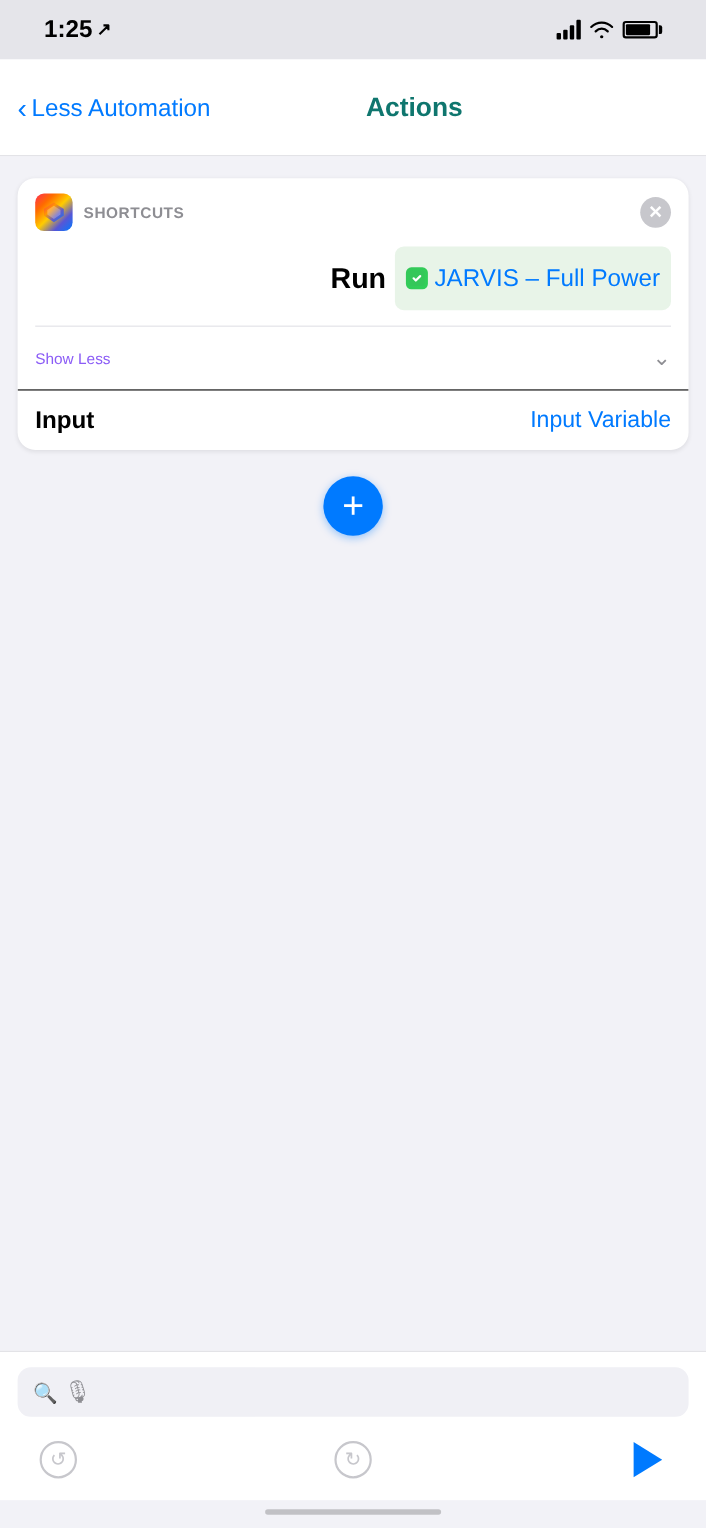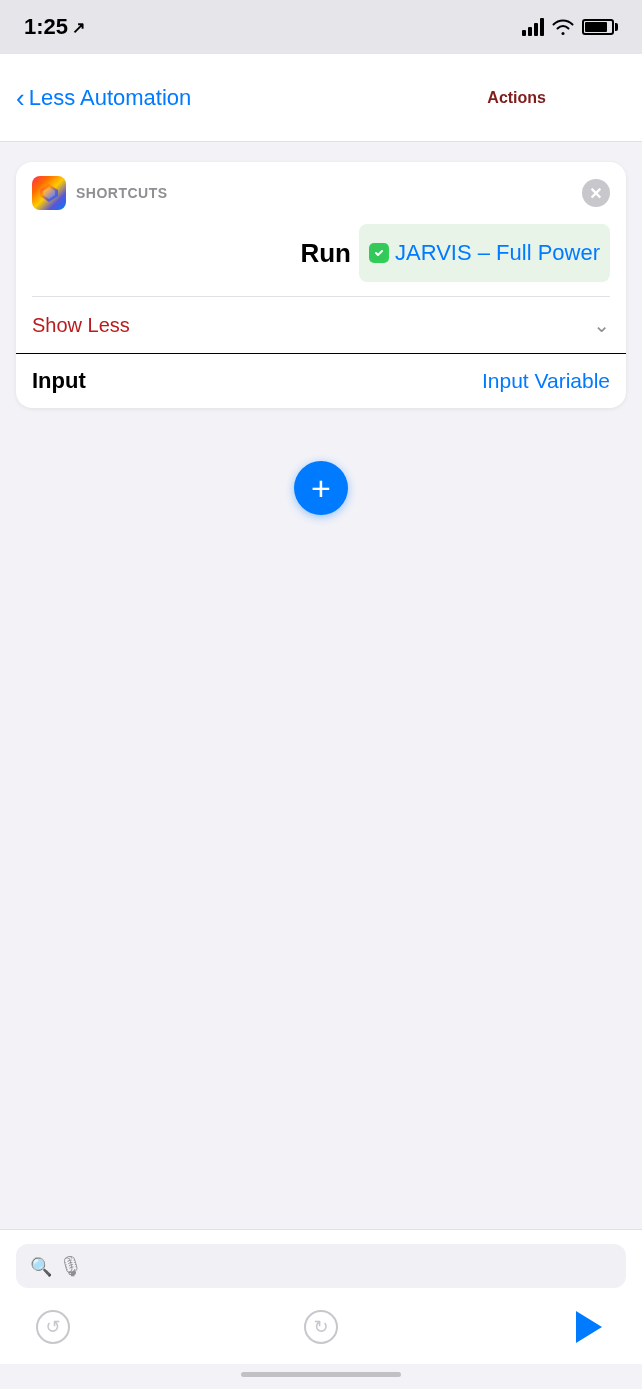--- a/index.html
+++ b/index.html
@@ -14,21 +14,21 @@
       flex-direction: column;
     }
 
     
     .status-bar {
       background: #e5e5ea;
       height: 54px;
       display: flex;
       align-items: center;
       justify-content: space-between;
-      padding: 0 24px;
+      padding: 0 40px;
     }
 
     .status-time {
       font-size: 22px;
       font-weight: 600;
       color: #000;
       display: flex;
       align-items: center;
       gap: 4px;
     }
@@ -113,36 +113,35 @@
       line-height: 1;
     }
 
     .nav-back-label {
       font-size: 22px;
       color: #007aff;
     }
 
     .nav-title {
       flex: 1;
-      text-align: right;
-      font-size: 16px;
+      text-align: center;
+      font-size: 24px;
       font-weight: 700;
-      color: #7f1d1d;
+      color: #0f766e;
       margin-right: 80px;
     }
 
     
     .main-content {
       flex: 1;
       padding: 20px 16px;
       background: #f2f2f7;
       display: flex;
       flex-direction: column;
       align-items: center;
-      gap: 29px;
     }
 
     
     .action-card {
       background: #fff;
       border-radius: 16px;
       width: 100%;
       overflow: hidden;
       box-shadow: 0 1px 4px rgba(0,0,0,0.08);
     }
@@ -251,22 +250,22 @@
     
     .show-less-row {
       display: flex;
       align-items: center;
       justify-content: space-between;
       padding: 16px 16px;
       cursor: pointer;
     }
 
     .show-less-text {
-      font-size: 20px;
-      color: #b91c1c;
+      font-size: 14px;
+      color: #8b5cf6;
     }
 
     .chevron-down {
       font-size: 20px;
       color: #8e8e93;
     }
 
     
     .input-row {
       display: flex;

